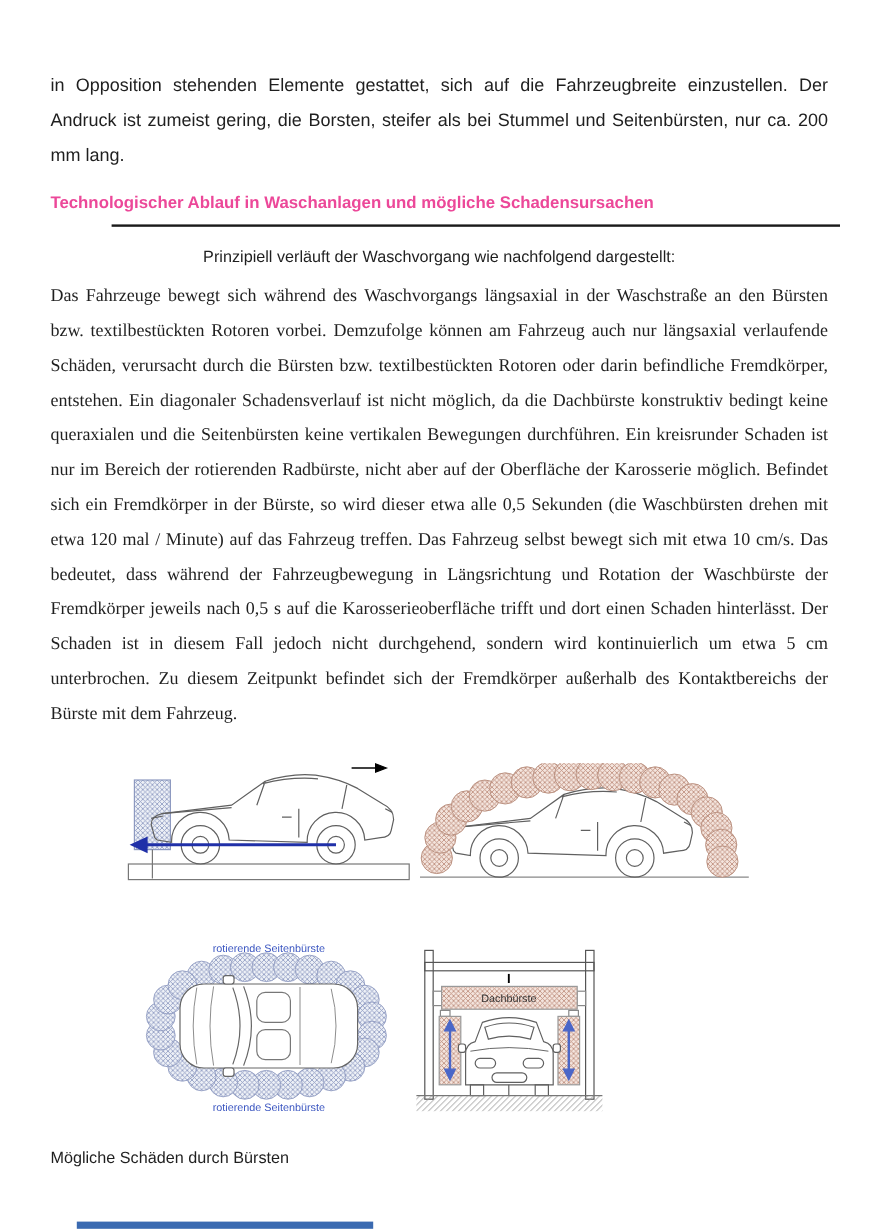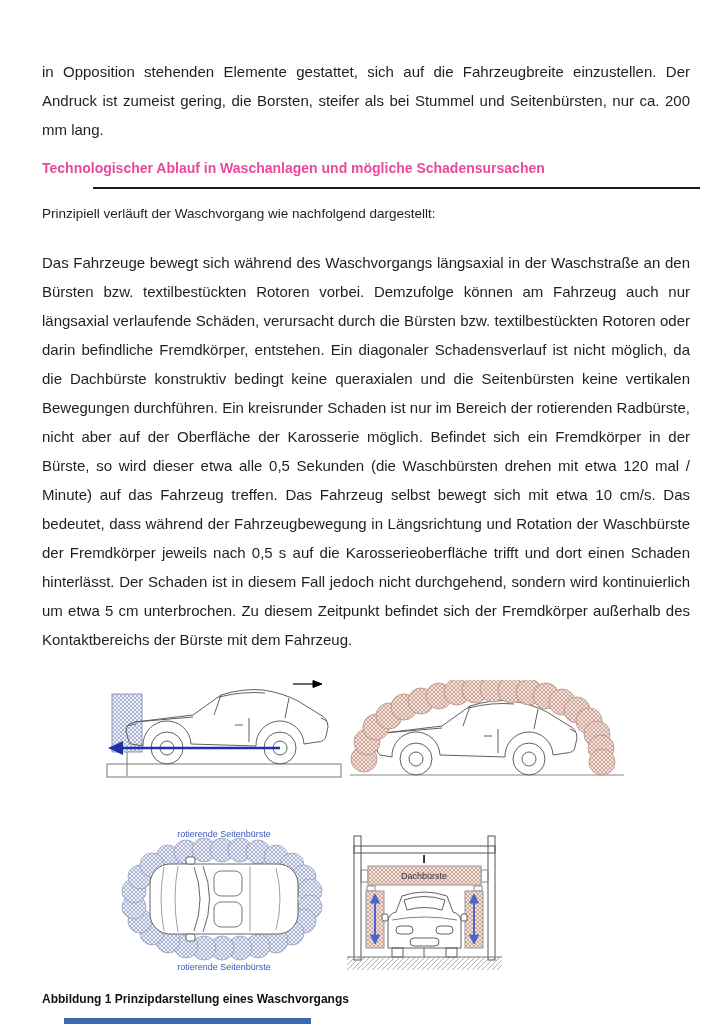--- a/index.html
+++ b/index.html
@@ -7,22 +7,22 @@
     width:724px;height:1024px;position:relative;background:#ffffff;
     font-family:"Liberation Sans","DejaVu Sans",sans-serif;color:#1f1f1f;
     overflow:hidden;
   }
   .content{position:absolute;left:42px;top:0;width:648px;}
   p.body{font-size:15px;line-height:29px;text-align:justify;margin:0;}
   p.plain{font-size:13.5px;line-height:29px;text-align:left;margin:0;}
   h1.heading{font-size:14px;line-height:22px;font-weight:bold;margin:13px 0 0 0;color:#ec4899;}
   #p1{margin-top:57px;}
   .rule{margin:8px 0 0 51px;width:607px;height:0;border-top:2px solid #1a1a1a;}
-  #p2{margin-top:10px;}
-  #p3{margin-top:20px;}
+  #p2{margin-top:10px;text-align:center;}
+  #p3{margin-top:5px;font-family:Liberation Serif, serif;}
   .figure{position:relative;margin-top:18px;height:310px;text-align:center;}
   .figure svg{position:absolute;display:block;}
   #fig-row1-left{left:53px;top:2px;}
   #fig-row1-right{left:300px;top:8px;}
   #fig-row2-left{left:62px;top:152px;}
   #fig-row2-right{left:300px;top:158px;}
   .caption{font-size:12px;font-weight:bold;line-height:18px;margin:8px 0 0 0;color:#111;}
   #p4{margin-top:18px;}
   #p5{margin-top:12px;}
   .bottom-bar{position:absolute;left:64px;bottom:0;width:247px;height:6px;background:#3a6ab1;}
@@ -196,20 +196,19 @@
         <rect x="104" y="118" width="11" height="9" fill="none"></rect>
         <line x1="82" y1="118" x2="82" y2="127"></line>
       </g>
       <g>
         <rect x="5" y="127" width="155" height="13" fill="url(#patG)"></rect>
         <line x1="5" y1="127" x2="160" y2="127" stroke="#777"></line>
       </g>
     </svg>
   </div>
 
-  <p class="caption">Abbildung 1 Prinzipdarstellung eines Waschvorgangs</p>
 
 
   <p id="p5" class="plain">Mögliche Schäden durch Bürsten</p>
 
 </div>
 
 <div class="bottom-bar"></div>
 
 </body></html>

